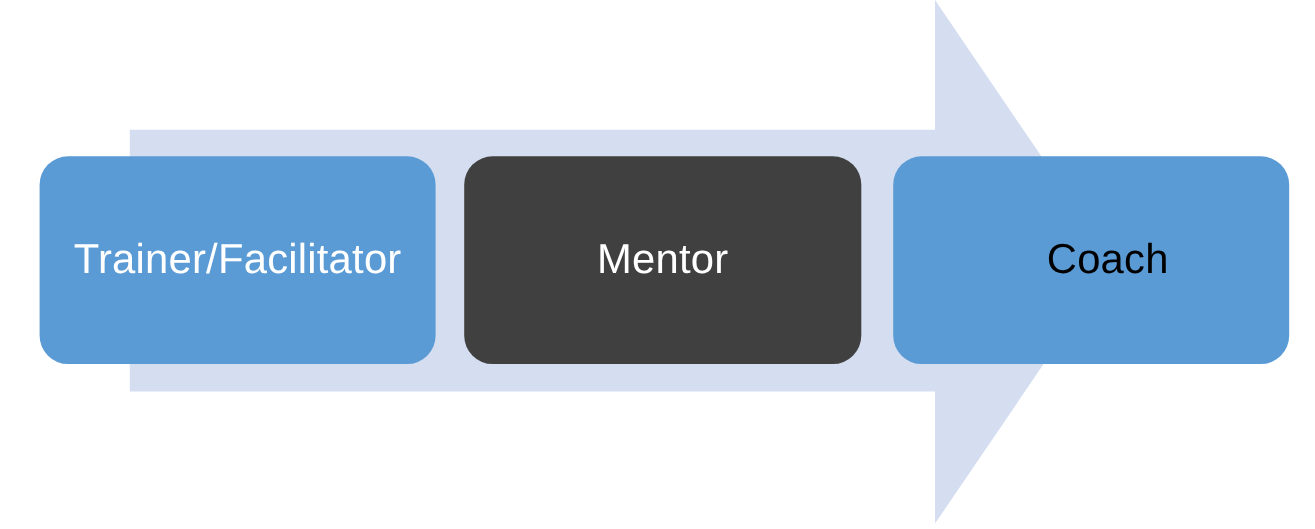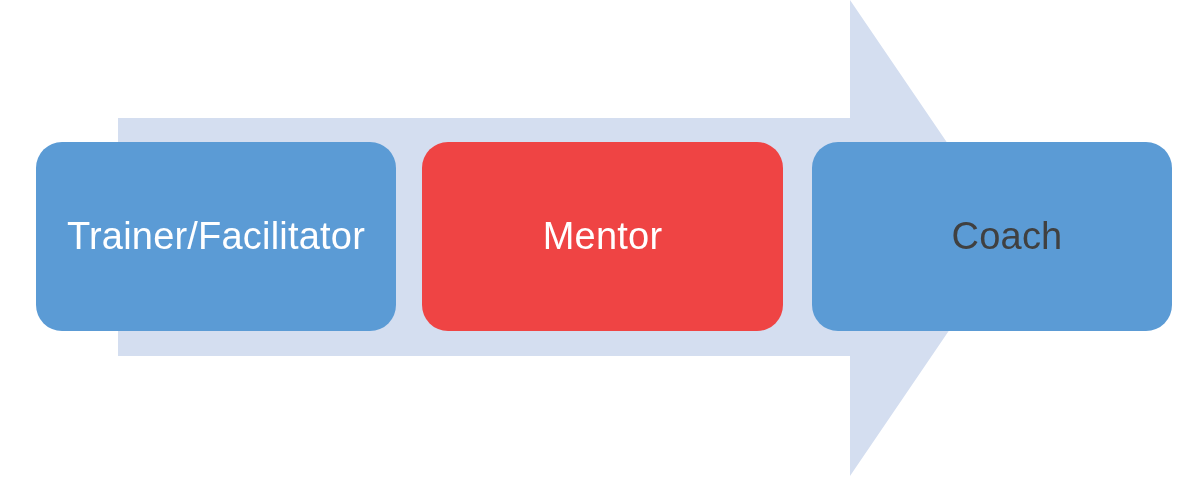--- a/index.html
+++ b/index.html
@@ -71,21 +71,21 @@
 <div id="stage" style="background: rgb(255, 255, 255);">
 
   <svg id="arrow-layer" viewBox="0 0 1195 481" width="1195" height="481" xmlns="http://www.w3.org/2000/svg" aria-hidden="true">
     <polygon points="118,118 850,118 850,0 1012,238 850,476 850,356 118,356" fill="#D4DEF0"></polygon>
   </svg>
 
   <div class="process-box" id="box-trainer" style="background: rgb(91, 155, 213); color: rgb(255, 255, 255);">
     <span class="box-label">Trainer/Facilitator</span>
   </div>
 
-  <div class="process-box" id="box-mentor" style="background: #ef4444; color: rgb(255, 255, 255); border-radius: 26px;">
+  <div class="process-box" id="box-mentor" style="background: #404040; color: rgb(255, 255, 255); border-radius: 26px;">
     <span class="box-label">Mentor</span>
   </div>
 
-  <div class="process-box" id="box-coach" style="background: rgb(91, 155, 213); color: #404040; padding-left: 44px;">
+  <div class="process-box" id="box-coach" style="background: rgb(91, 155, 213); color: #000000; padding-left: 44px;">
     <span class="box-label">Coach</span>
   </div>
 
 </div>
 
 </body></html>

